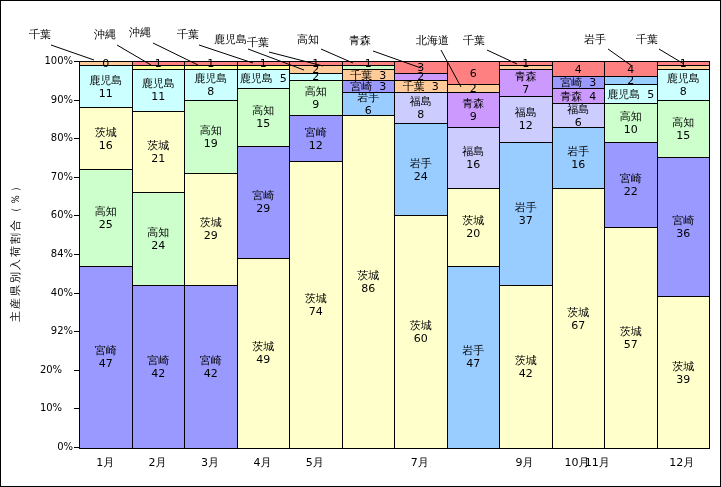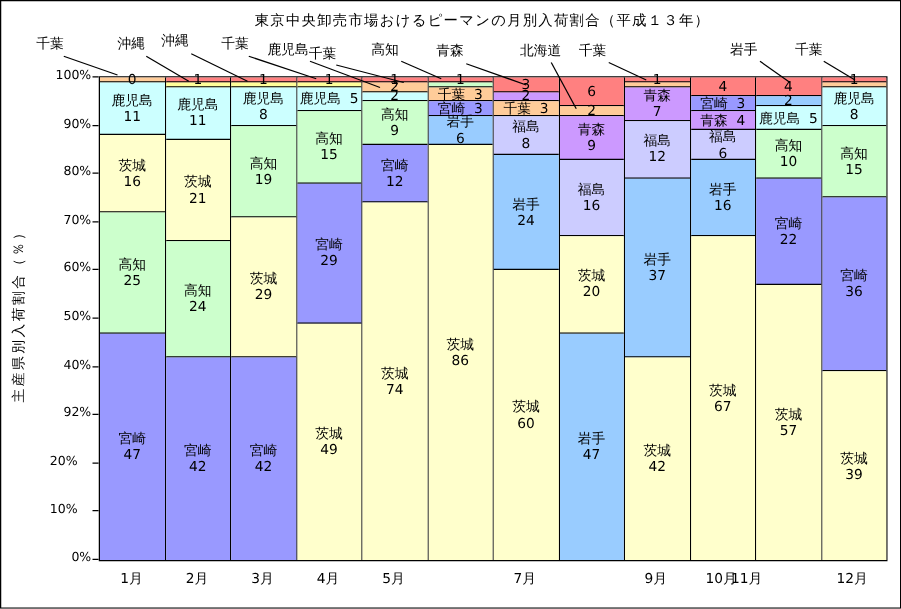--- a/index.html
+++ b/index.html
@@ -20,21 +20,20 @@
   .ytick-label{position:absolute;width:44px;text-align:right;font-size:10px;}
   .ytick-mark{position:absolute;width:5px;height:1px;background:#000;}
   .xtick-label{position:absolute;top:454px;width:53px;text-align:center;font-size:11px;}
   .callout-label{position:absolute;font-size:11px;white-space:nowrap;z-index:3;}
   #lines{position:absolute;left:0;top:0;width:719px;height:485px;pointer-events:none;z-index:1;}
 </style>
 </head>
 <body>
 
 <div id="frame">
-  <div class="title">東京中央卸売市場おけるピーマンの月別入荷割合（平成１３年）</div>
   <div class="y-title">主産県別入荷割合（％）</div>
   <svg id="lines">
       <line x1="50" y1="44" x2="93" y2="59" stroke="#000000" stroke-width="1"></line>
       <line x1="116" y1="44" x2="150" y2="64" stroke="#000000" stroke-width="1"></line>
       <line x1="152" y1="42" x2="197" y2="64" stroke="#000000" stroke-width="1"></line>
       <line x1="198" y1="44" x2="252" y2="62" stroke="#000000" stroke-width="1"></line>
       <line x1="247" y1="48" x2="303" y2="69" stroke="#000000" stroke-width="1"></line>
       <line x1="268" y1="51" x2="322" y2="65" stroke="#000000" stroke-width="1"></line>
       <line x1="320" y1="48" x2="352" y2="62" stroke="#000000" stroke-width="1"></line>
       <line x1="372" y1="50" x2="420" y2="67" stroke="#000000" stroke-width="1"></line>
@@ -47,21 +46,21 @@
       <div class="ytick-label" style="left: 28px; top: 54px;">100%</div>
       <div class="ytick-mark" style="left: 73px; top: 60px;"></div>
       <div class="ytick-label" style="left: 28px; top: 92.6px;">90%</div>
       <div class="ytick-mark" style="left: 73px; top: 98.6px;"></div>
       <div class="ytick-label" style="left: 28px; top: 131.2px;">80%</div>
       <div class="ytick-mark" style="left: 73px; top: 137.2px;"></div>
       <div class="ytick-label" style="left: 28px; top: 169.8px;">70%</div>
       <div class="ytick-mark" style="left: 73px; top: 175.8px;"></div>
       <div class="ytick-label" style="left: 28px; top: 208.4px;">60%</div>
       <div class="ytick-mark" style="left: 73px; top: 214.4px;"></div>
-      <div class="ytick-label" style="left: 28px; top: 247px;">50%</div>
+      <div class="ytick-label" style="left: 28px; top: 247px;">84%</div>
       <div class="ytick-mark" style="left: 73px; top: 253px;"></div>
       <div class="ytick-label" style="left: 28px; top: 285.6px;">40%</div>
       <div class="ytick-mark" style="left: 73px; top: 291.6px;"></div>
       <div class="ytick-label" style="left: 28px; top: 324.2px;">92%</div>
       <div class="ytick-mark" style="left: 73px; top: 330.2px;"></div>
       <div class="ytick-label" style="left: 28px; top: 362.8px; text-align: center;">20%</div>
       <div class="ytick-mark" style="left: 73px; top: 368.8px;"></div>
       <div class="ytick-label" style="left: 28px; top: 401.4px; text-align: center;">10%</div>
       <div class="ytick-mark" style="left: 73px; top: 407.4px;"></div>
       <div class="ytick-label" style="left: 28px; top: 440px;">0%</div>

